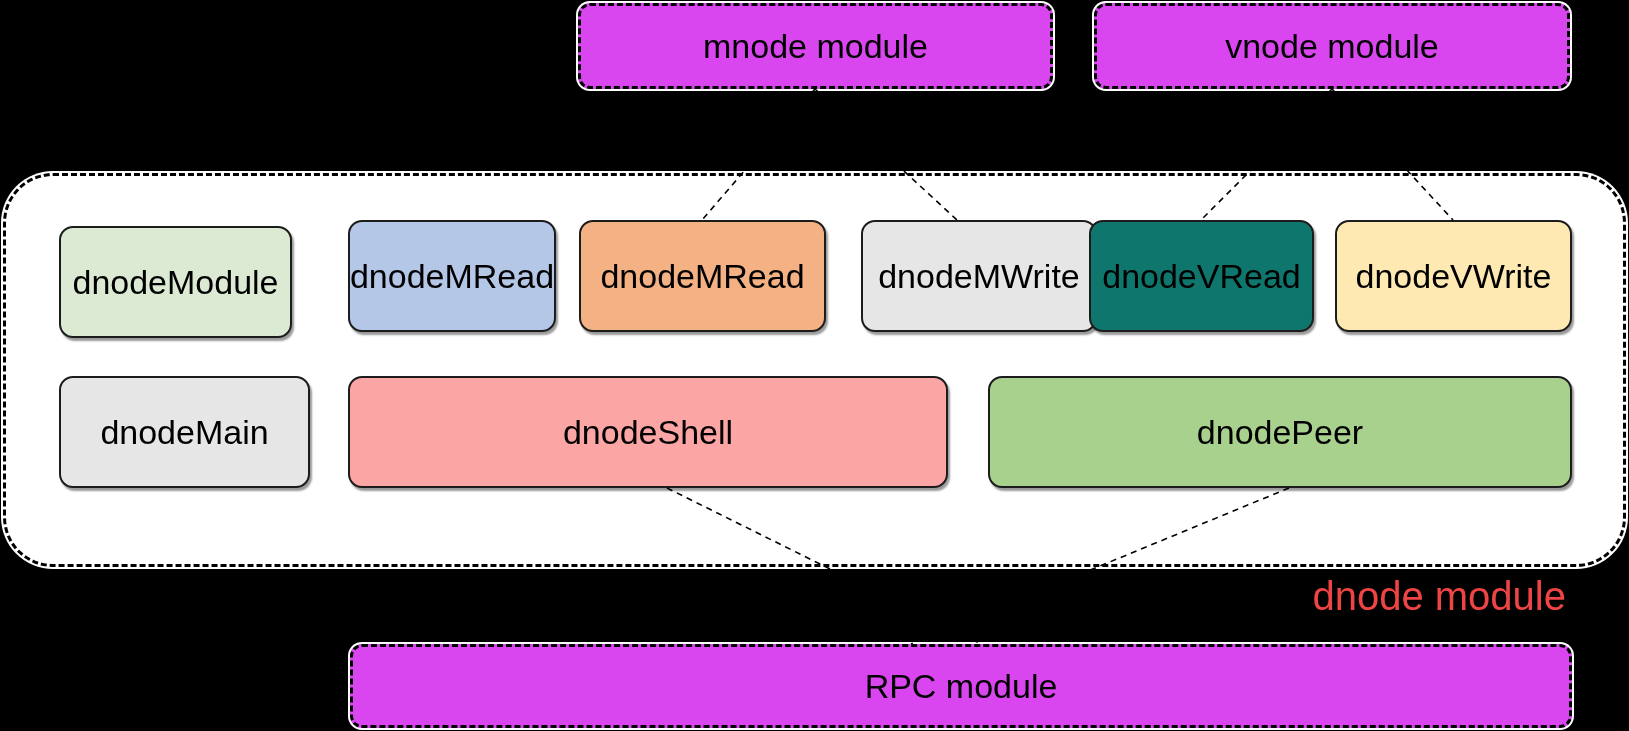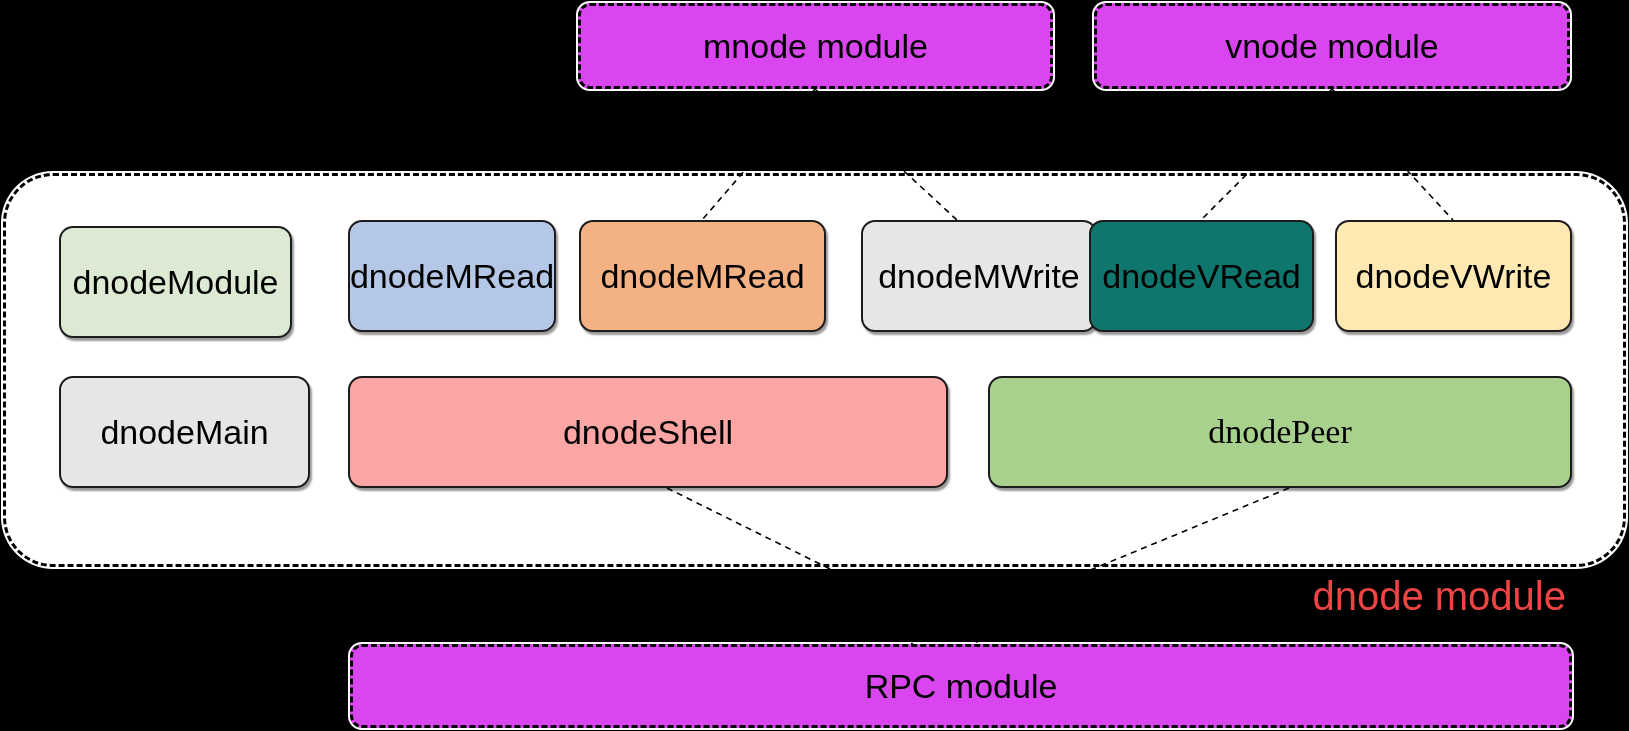--- a/index.html
+++ b/index.html
@@ -44,21 +44,21 @@
     font-size:34px;color:#000;
   }
   #b-dnodeModule{left:59px; top:226px;width:233px;}
   #b-dnodeMgmt  {left:348px;top:220px;width:208px;}
   #b-dnodeMRead {left:579px;top:220px;width:247px;}
   #b-dnodeMWrite{left:839px;top:220px;width:236px;}
   #b-dnodeVRead {left:1089px;top:220px;width:225px;}
   #b-dnodeVWrite{left:1335px;top:220px;width:237px;}
   #b-dnodeMain  {left:59px; top:376px;width:251px;}
   #b-dnodeShell {left:348px;top:376px;width:600px;}
-  #b-dnodePeer  {left:988px;top:376px;width:584px;font-family:Liberation Serif, serif;}
+  #b-dnodePeer  {left:988px;top:376px;width:584px;}
   
   #connector-svg{
     position:absolute;left:0;top:0;width:1629px;height:731px;
     pointer-events:none;
   }
 </style>
 </head>
 <body>
 
 <div id="stage" style="background: rgb(0, 0, 0);">

